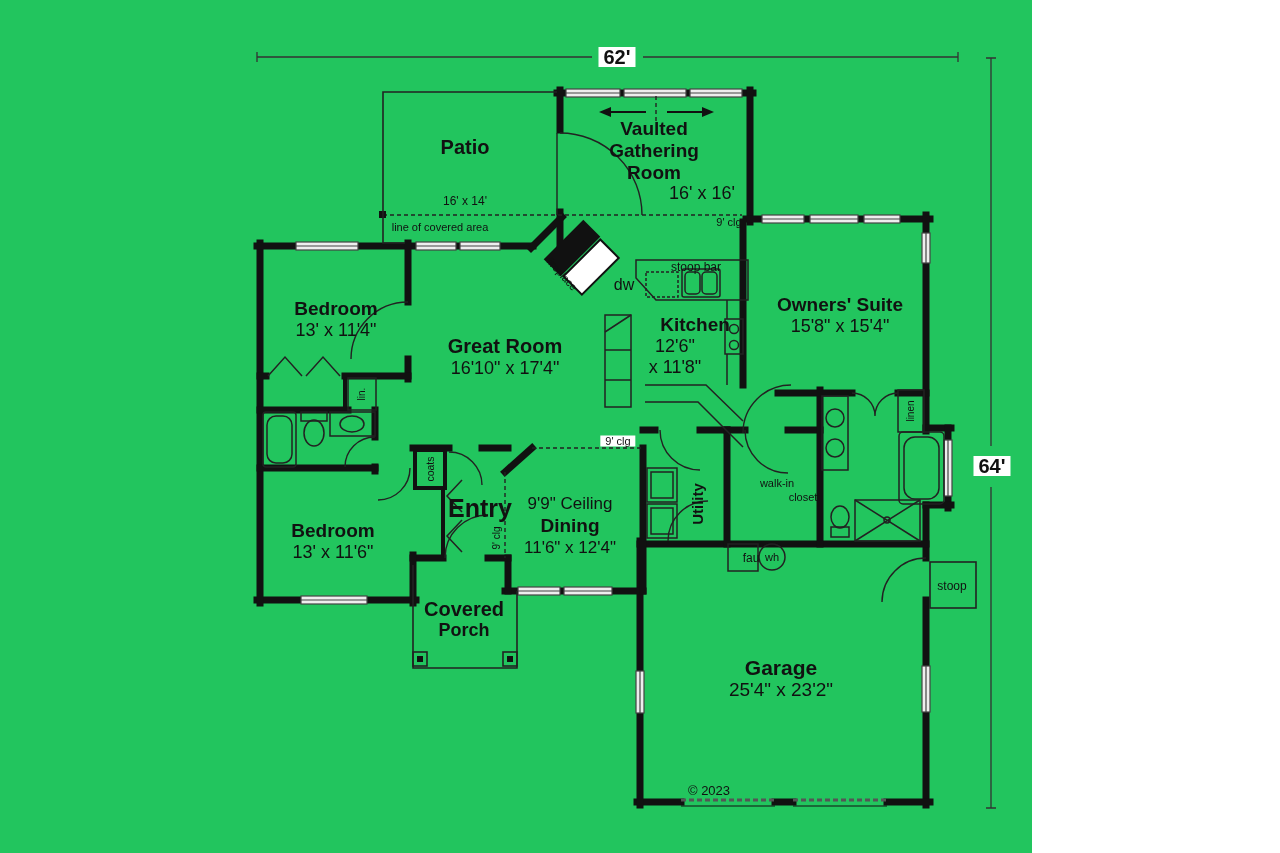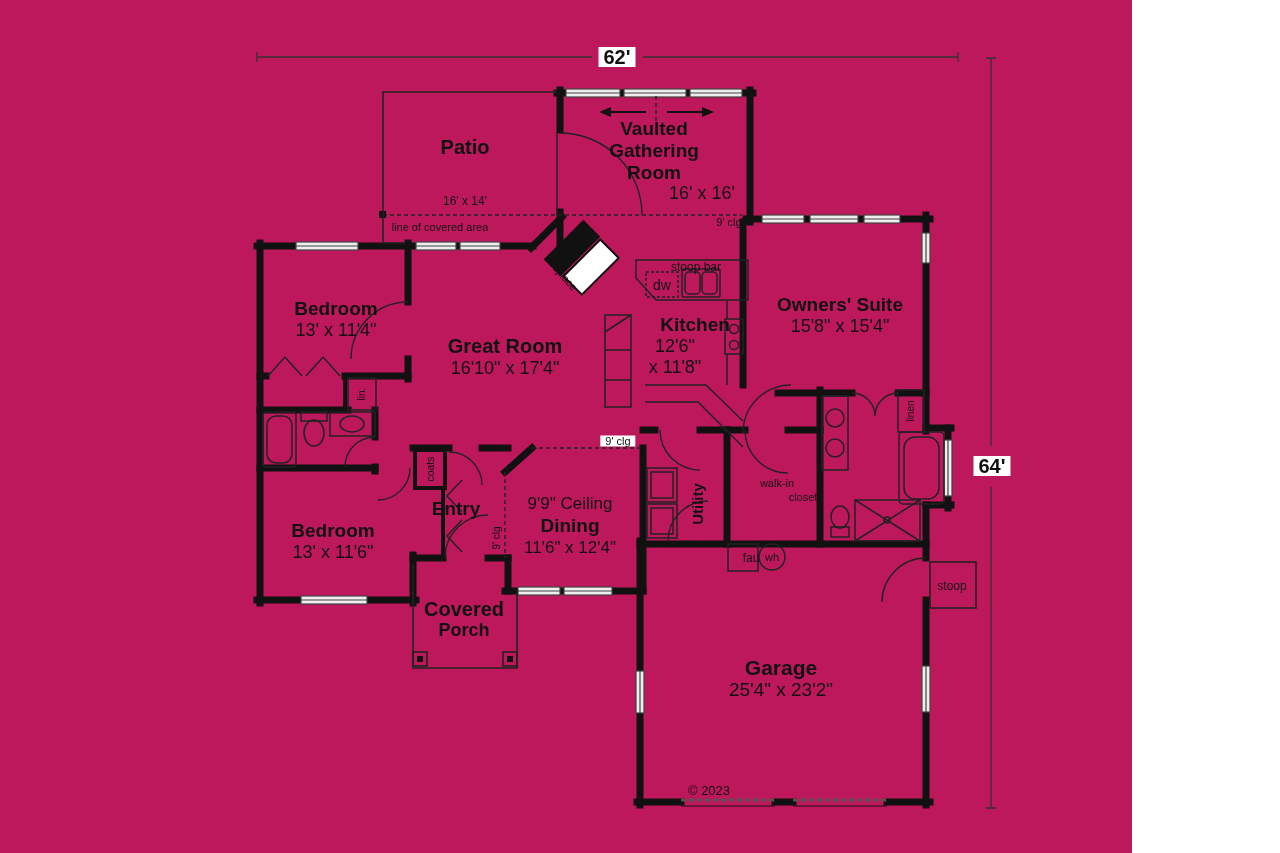--- a/index.html
+++ b/index.html
@@ -1,16 +1,16 @@
 <!DOCTYPE html>
 <html><head>
 <meta charset="utf-8">
 <style>
   html,body{margin:0;padding:0;background:#fff;}
-  #plan{position:relative;width:1132px;height:853px;background:#be185d;overflow:hidden;
+  #plan{position:relative;width:1032px;height:853px;background:#22c55e;overflow:hidden;
         font-family:"Liberation Sans",sans-serif;}
   #plan svg{position:absolute;left:0;top:0;}
   .lbl{position:absolute;transform:translate(-50%,-50%);color:#111;white-space:nowrap;
        line-height:1;font-family:"Liberation Sans",sans-serif;z-index:5;}
   .b{font-weight:bold;}
   .v{transform:translate(-50%,-50%) rotate(-90deg);}
   .fire{transform:translate(-50%,-50%) rotate(48deg);}
   .bg{background:#fff;padding:0 5px;}
 </style>
 </head>
@@ -238,40 +238,40 @@
   <div class="lbl" style="left:505px;top:368px;font-size:18px;">16'10" x 17'4"</div>
 
   <div class="lbl b" style="left:675px;top:324px;font-size:19px;margin-left:20px;">Kitchen</div>
   <div class="lbl" style="left:675px;top:346px;font-size:18px;">12'6"</div>
   <div class="lbl" style="left:675px;top:367px;font-size:18px;">x 11'8"</div>
 
   <div class="lbl" style="left:570px;top:503px;font-size:17px;">9'9" Ceiling</div>
   <div class="lbl b" style="left:570px;top:525px;font-size:19px;">Dining</div>
   <div class="lbl" style="left:570px;top:547px;font-size:17px;">11'6" x 12'4"</div>
 
-  <div class="lbl b" style="left:456px;top:508px;font-size:19px;">Entry</div>
+  <div class="lbl b" style="left:480px;top:508px;font-size:25px;">Entry</div>
 
   <div class="lbl b" style="left:333px;top:530px;font-size:19px;">Bedroom</div>
   <div class="lbl" style="left:333px;top:552px;font-size:18px;">13' x 11'6"</div>
 
   <div class="lbl b" style="left:464px;top:609px;font-size:20px;">Covered</div>
   <div class="lbl b" style="left:464px;top:630px;font-size:18px;">Porch</div>
 
   <div class="lbl b" style="left:781px;top:667px;font-size:21px;">Garage</div>
   <div class="lbl" style="left:781px;top:689px;font-size:19px;">25'4" x 23'2"</div>
 
   <div class="lbl b v" style="left:697px;top:504px;font-size:15px;">Utility</div>
   <div class="lbl" style="left:777px;top:483px;font-size:11px;">walk-in</div>
   <div class="lbl" style="left:777px;top:497px;font-size:11px;margin-left:26px;">closet</div>
 
   <div class="lbl" style="left:952px;top:586px;font-size:12px;">stoop</div>
   <div class="lbl" style="left:743px;top:558px;font-size:12px;padding-left:16px;">fau</div>
   <div class="lbl" style="left:772px;top:557px;font-size:11px;">wh</div>
   <div class="lbl" style="left:696px;top:267px;font-size:12px;">stoop bar</div>
-  <div class="lbl" style="left:662px;top:285px;font-size:14px;">dw</div>
+  <div class="lbl" style="left:624px;top:285px;font-size:16px;">dw</div>
   <div class="lbl fire" style="left:562px;top:274px;font-size:10.5px;">fireplace</div>
   <div class="lbl v" style="left:362px;top:394px;font-size:10px;">lin.</div>
   <div class="lbl v" style="left:911px;top:411px;font-size:10px;">linen</div>
   <div class="lbl v" style="left:430px;top:469px;font-size:10.5px;">coats</div>
   <div class="lbl" style="left:729px;top:222px;font-size:11px;">9' clg</div>
   <div class="lbl bg" style="left:618px;top:441px;font-size:11px;">9' clg</div>
   <div class="lbl v" style="left:497px;top:538px;font-size:10px;">9' clg</div>
   <div class="lbl" style="left:440px;top:227px;font-size:11px;">line of covered area</div>
   <div class="lbl" style="left:709px;top:790px;font-size:13px;">© 2023</div>
 

